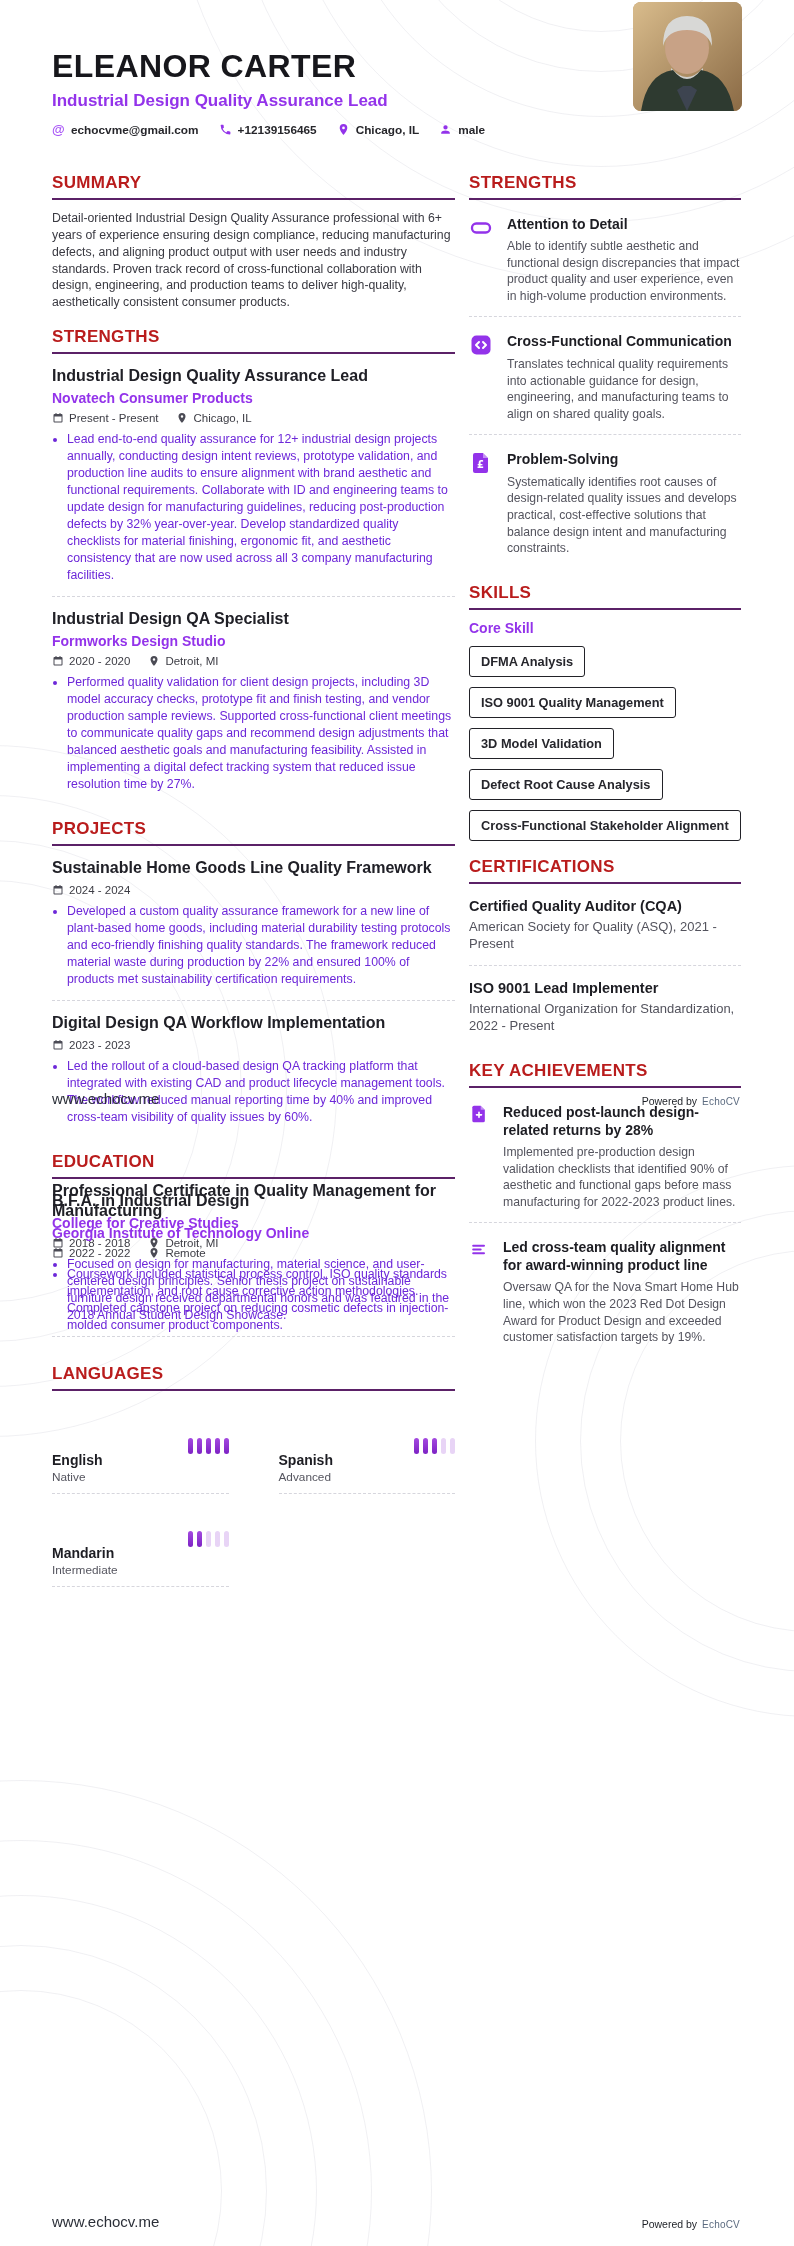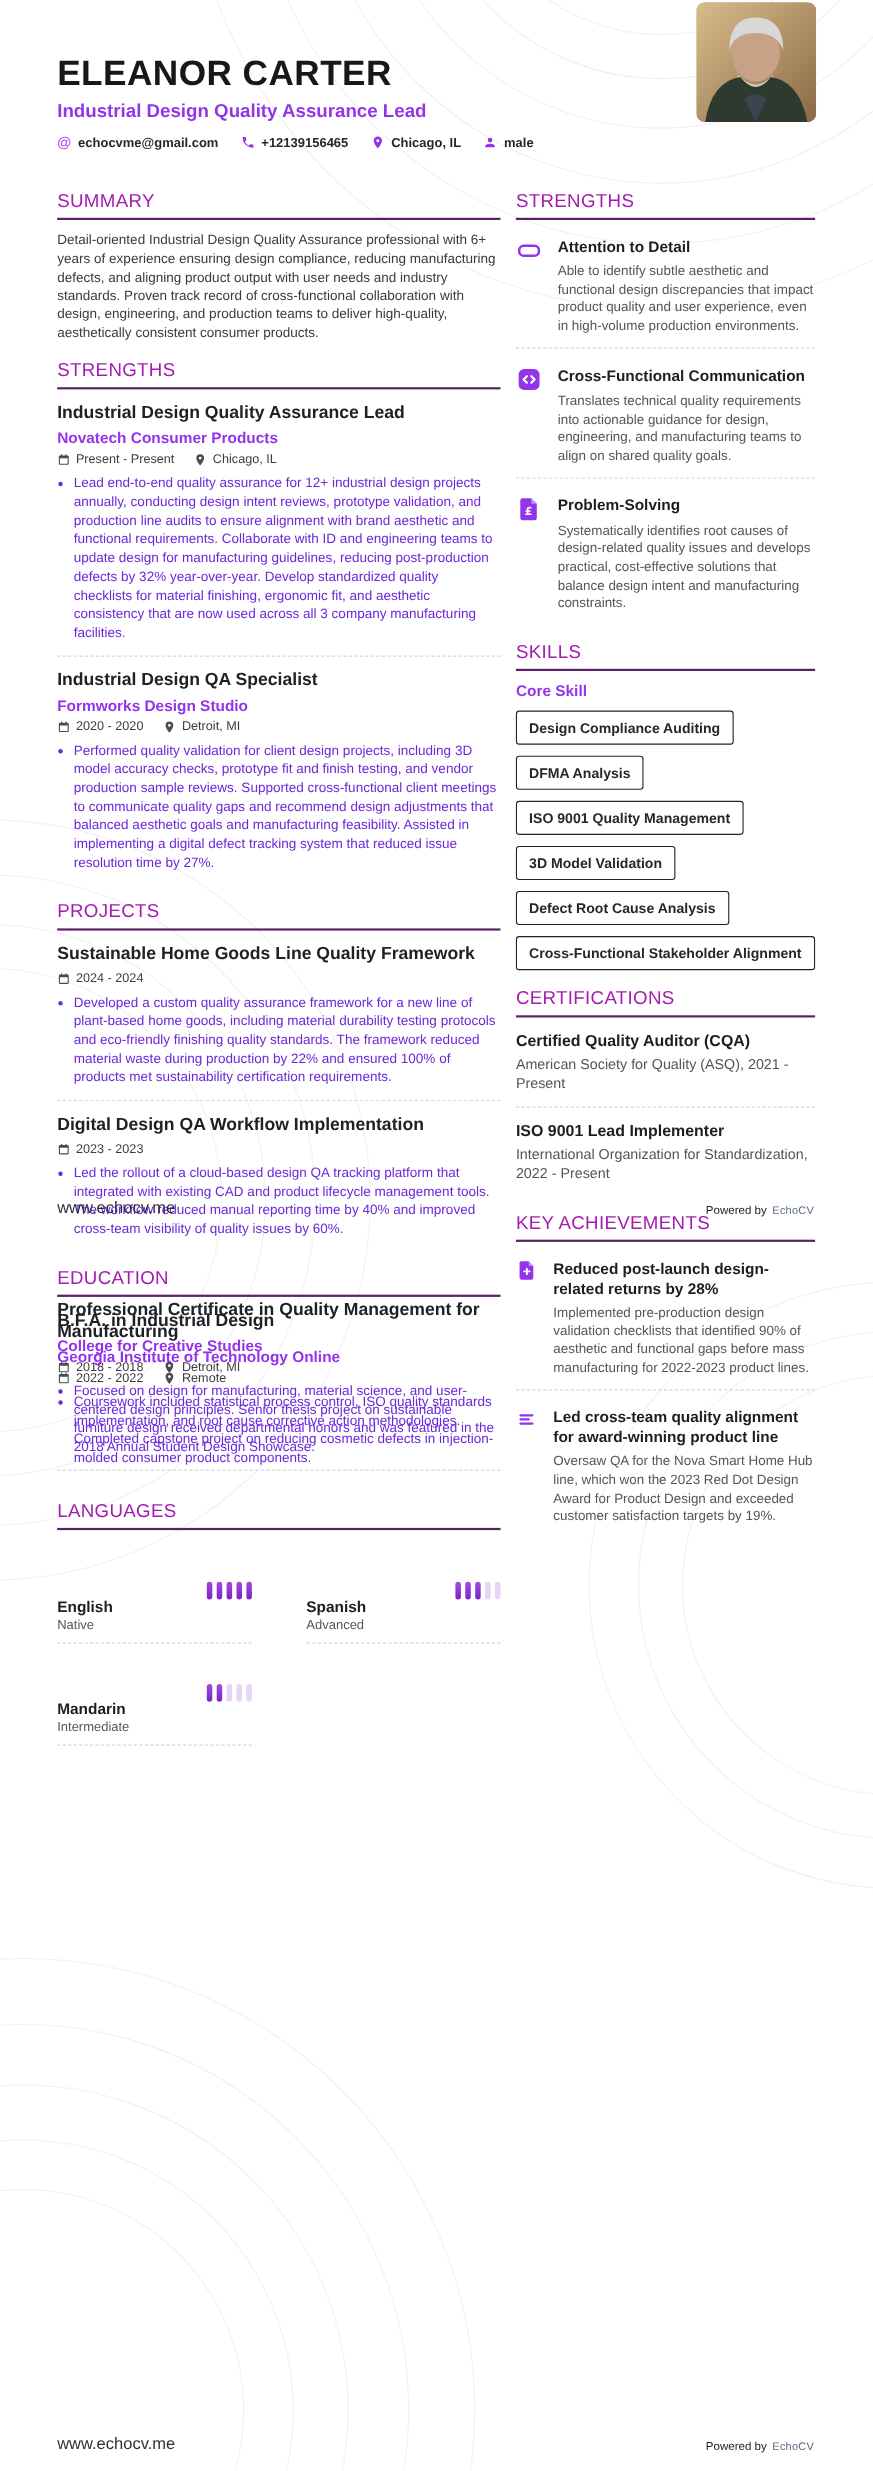--- a/index.html
+++ b/index.html
@@ -22,21 +22,21 @@
   .at{font-size:13px;font-weight:700;color:#a855f7;line-height:13px;}
   .photo{position:absolute;left:633px;top:2px;width:109px;height:109px;border-radius:8px;overflow:hidden;}
 
   
   .cols{display:flex;padding:0 0 0 52px;margin-top:26px;gap:14px;}
   .col-left{width:403px;flex:0 0 403px;}
   .col-right{width:272px;flex:0 0 272px;}
   .p2pad{padding-top:56px;}
 
   section{margin-bottom:16px;}
-  h2.sec{margin:10px 0 10px 0;font-size:17px;font-weight:400;letter-spacing:.3px;color:#a21caf;
+  h2.sec{margin:10px 0 10px 0;font-size:17px;font-weight:700;letter-spacing:.3px;color:#b91c1c;
          border-bottom:2.5px solid #5b2167;padding-bottom:5px;}
   .item{padding:2px 0 10px 0;}
   .dash{border-bottom:1px dashed #d6d6dd;margin:2px 0 10px 0;}
   h3.jtitle{margin:0;font-size:16px;font-weight:800;color:#202027;line-height:1.25;}
   .company{margin-top:4px;font-size:14px;font-weight:800;color:#9333ea;}
   .meta{margin-top:6px;display:flex;align-items:center;gap:18px;font-size:11.5px;color:#3c3c44;}
   .mitem{display:flex;align-items:center;gap:5px;}
   .micon{display:inline-flex;width:12px;height:12px;color:#4b4b55;}
   .micon svg{width:12px;height:12px;}
   ul.bullets{margin:7px 0 0 0;padding-left:15px;}
@@ -342,21 +342,20 @@
               <div>
                 <p class="stitle">Problem-Solving</p>
                 <div class="stext">Systematically identifies root causes of design-related quality issues and develops practical, cost-effective solutions that balance design intent and manufacturing constraints.</div>
               </div>
             </div>
           </section>
 
           <section>
             <h2 class="sec">SKILLS</h2>
             <div class="skill-group">Core Skill</div>
-            <div class="tagrow"><span class="tag">Design Compliance Auditing</span></div>
             <div class="tagrow"><span class="tag">DFMA Analysis</span></div>
             <div class="tagrow"><span class="tag">ISO 9001 Quality Management</span></div>
             <div class="tagrow"><span class="tag">3D Model Validation</span></div>
             <div class="tagrow"><span class="tag">Defect Root Cause Analysis</span></div>
             <div class="tagrow"><span class="tag">Cross-Functional Stakeholder Alignment</span></div>
           </section>
 
           <section>
             <h2 class="sec">CERTIFICATIONS</h2>
             <div class="citem">

